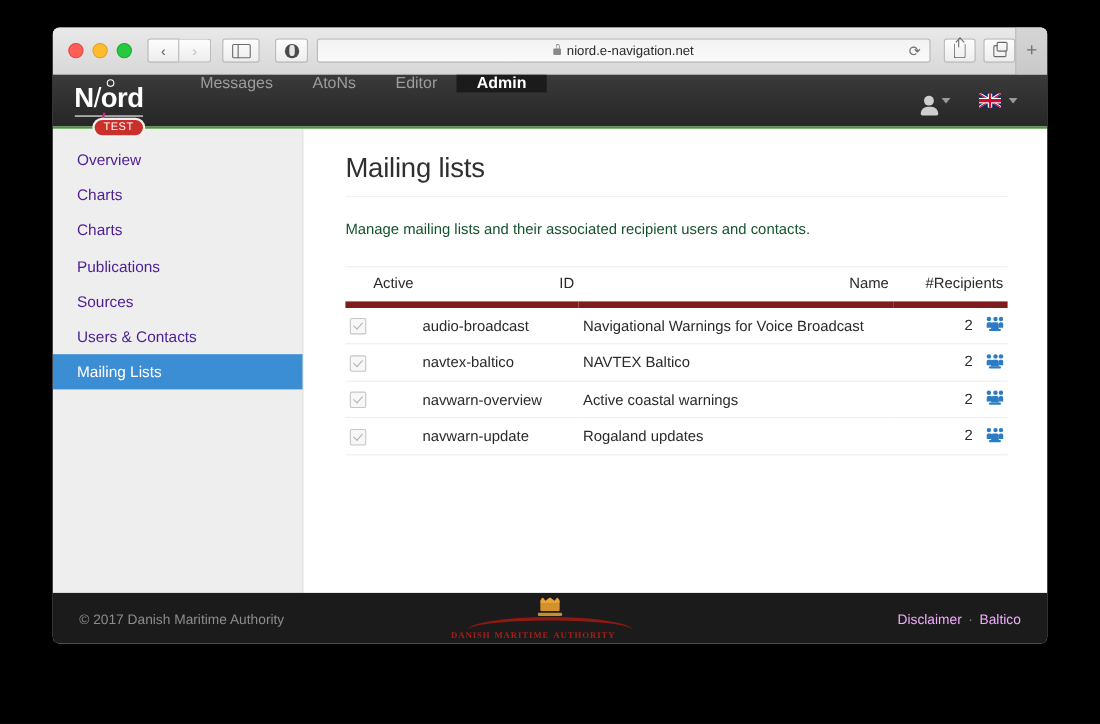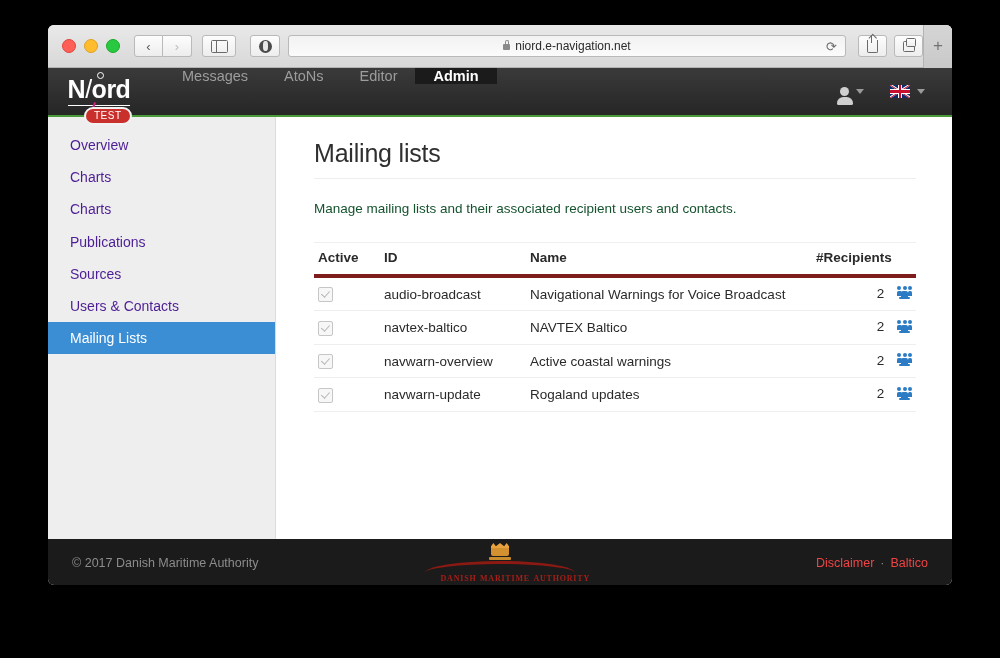--- a/index.html
+++ b/index.html
@@ -398,25 +398,25 @@
     margin: 22px 0 0 0;
   }
 
   table.data-table {
     width: 100%;
     border-collapse: collapse;
     margin-top: 26px;
     font-size: 13.5px;
   }
   table.data-table th {
-    text-align: left;
-    font-weight: bold;
+    text-align: right;
+    font-weight: normal;
     color: #2a2a2a;
     padding: 7px 4px 9px 4px;
-    border-bottom: 4px solid #7f1d1d;
+    border-bottom: 6px solid #7f1d1d;
     border-top: 1px solid #efefef;
   }
   table.data-table td {
     padding: 8px 4px;
     border-bottom: 1px solid #eeeeee;
     color: #2a2a2a;
   }
   .col-active { width: 58px; }
   .col-id     { width: 138px; }
   .col-name   { }
@@ -473,30 +473,30 @@
   }
   .footer-copy { color: #8c8c8c; font-size: 12.5px; }
   .footer-links {
     margin-left: auto;
     color: #8c8c8c;
     font-size: 12.5px;
     display: flex;
     align-items: center;
     gap: 6px;
   }
-  .footer-links a { color: #ef4444; text-decoration: none; }
+  .footer-links a { color: #f0abfc; text-decoration: none; }
   .footer-sep { color: #8c8c8c; }
 
   .dma-logo {
     position: absolute;
     left: 50%;
     top: 50%;
     transform: translate(-50%,-50%);
     width: 180px;
-    text-align: right;
+    text-align: left;
   }
   .dma-crown {
     width: 100%;
     height: 18px;
     position: relative;
   }
   .dma-crown .crown {
     position: absolute;
     left: 50%;
     transform: translateX(-50%);

